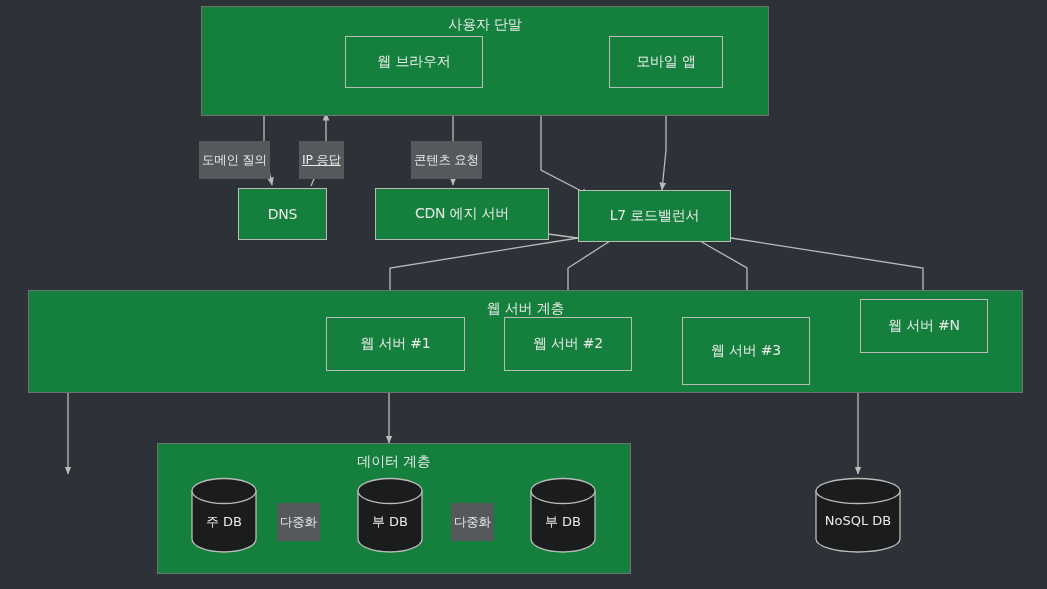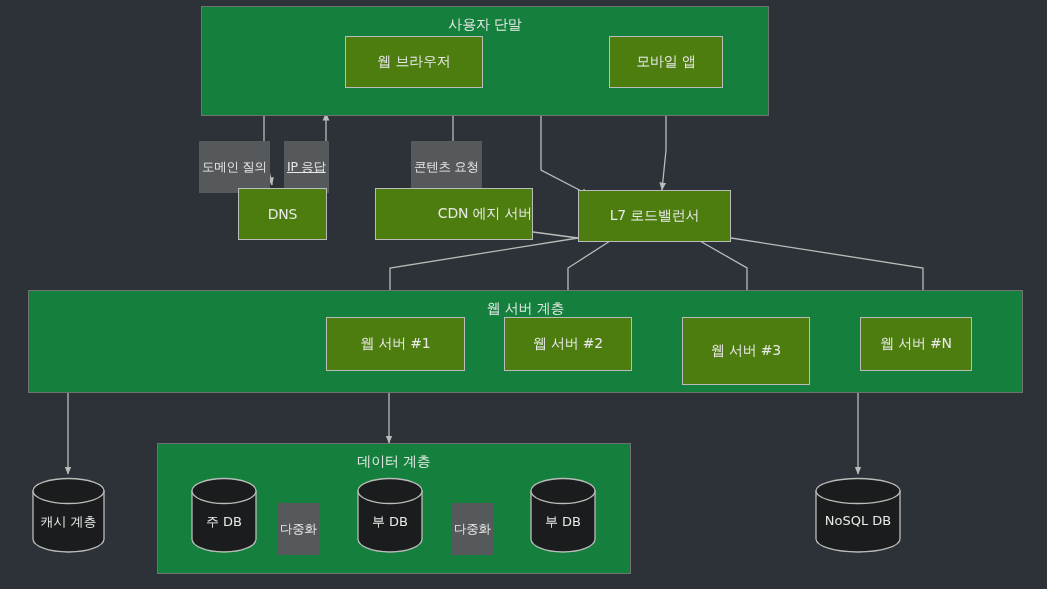--- a/index.html
+++ b/index.html
@@ -33,21 +33,21 @@
     left: 0; right: 0;
     top: 9px;
     text-align: center;
     color: #e6e8e6;
     font-size: 14px;
     letter-spacing: -0.2px;
     white-space: nowrap;
   }
   .node {
     position: absolute;
-    background: #4d7c0f;
+    background: #15803d;
     border: 1px solid #b9bcb9;
     box-sizing: border-box;
     display: flex;
     align-items: center;
     justify-content: center;
     color: #e8eae8;
     font-size: 14px;
     letter-spacing: -0.2px;
     white-space: nowrap;
   }
@@ -62,21 +62,21 @@
     color: #e8eae8;
     font-size: 13px;
     white-space: nowrap;
   }
   .edge-label {
     position: absolute;
     background: #55595b;
     color: #e9ebe9;
     font-size: 12.5px;
     line-height: 16px;
-    padding: 18px 3px;
+    padding: 11px 3px;
     white-space: nowrap;
     letter-spacing: -0.3px;
   }
 </style>
 </head>
 <body>
 
 <div id="stage">
 
   <svg id="edges" viewBox="0 0 1047 589" width="1047" height="589">
@@ -125,60 +125,53 @@
     <div class="group-title">사용자 단말</div>
   </div>
   <div class="node" style="left:345px; top:36px; width:138px; height:52px;">
     <span>웹 브라우저</span>
   </div>
   <div class="node" style="left:609px; top:36px; width:114px; height:52px;">
     <span>모바일 앱</span>
   </div>
 
   <div class="edge-label" style="left:199px; top:141px;">도메인 질의</div>
-  <div class="edge-label" style="left:284px; top:141px;text-decoration:underline;">IP 응답</div>
+  <div class="edge-label" style="left:299px; top:141px;text-decoration:underline;">IP 응답</div>
   <div class="edge-label" style="left:411px; top:141px;">콘텐츠 요청</div>
 
   <div class="node" style="left:238px; top:188px; width:89px; height:52px;">
     <span>DNS</span>
   </div>
-  <div class="node" style="left:375px; top:188px; width:158px; height:52px;justify-content:flex-end;">
+  <div class="node" style="left:375px; top:188px; width:174px; height:52px;">
     <span>CDN 에지 서버</span>
   </div>
   <div class="node" style="left:578px; top:190px; width:153px; height:52px;">
     <span>L7 로드밸런서</span>
   </div>
 
   <div class="group" style="left:28px; top:290px; width:995px; height:103px;">
     <div class="group-title">웹 서버 계층</div>
   </div>
   <div class="node" style="left:326px; top:317px; width:139px; height:54px;">
     <span>웹 서버 #1</span>
   </div>
   <div class="node" style="left:504px; top:317px; width:128px; height:54px;align-items:center;">
     <span>웹 서버 #2</span>
   </div>
   <div class="node" style="left:682px; top:317px; width:128px; height:68px;">
     <span>웹 서버 #3</span>
   </div>
-  <div class="node" style="left:860px; top:317px; width:112px; height:54px;">
+  <div class="node" style="left:860px; top:299px; width:128px; height:54px;">
     <span>웹 서버 #N</span>
   </div>
 
   <div class="group" style="left:157px; top:443px; width:474px; height:131px;">
     <div class="group-title">데이터 계층</div>
   </div>
 
-  <div class="cyl" style="left:31px; top:477px; width:75px; height:76px;">
-    <svg width="75" height="76" viewBox="0 0 75 76">
-      <path d="M2,14 L2,62 A35.5,13 0 0 0 73,62 L73,14 z" fill="#1b1c1d" stroke="#b9bcb9" stroke-width="1.3"></path>
-      <ellipse cx="37.5" cy="14" rx="35.5" ry="12.5" fill="#1b1c1d" stroke="#b9bcb9" stroke-width="1.3"></ellipse>
-    </svg>
-    <div class="cyl-label" style="top:36px;">캐시 계층</div>
-  </div>
 
   <div class="cyl" style="left:190px; top:477px; width:68px; height:76px;">
     <svg width="68" height="76" viewBox="0 0 68 76">
       <path d="M2,14 L2,62 A32,13 0 0 0 66,62 L66,14 z" fill="#1b1c1d" stroke="#b9bcb9" stroke-width="1.3"></path>
       <ellipse cx="34" cy="14" rx="32" ry="12.5" fill="#1b1c1d" stroke="#b9bcb9" stroke-width="1.3"></ellipse>
     </svg>
     <div class="cyl-label" style="top:36px;">주 DB</div>
   </div>
 
   <div class="cyl" style="left:356px; top:477px; width:68px; height:76px;">

